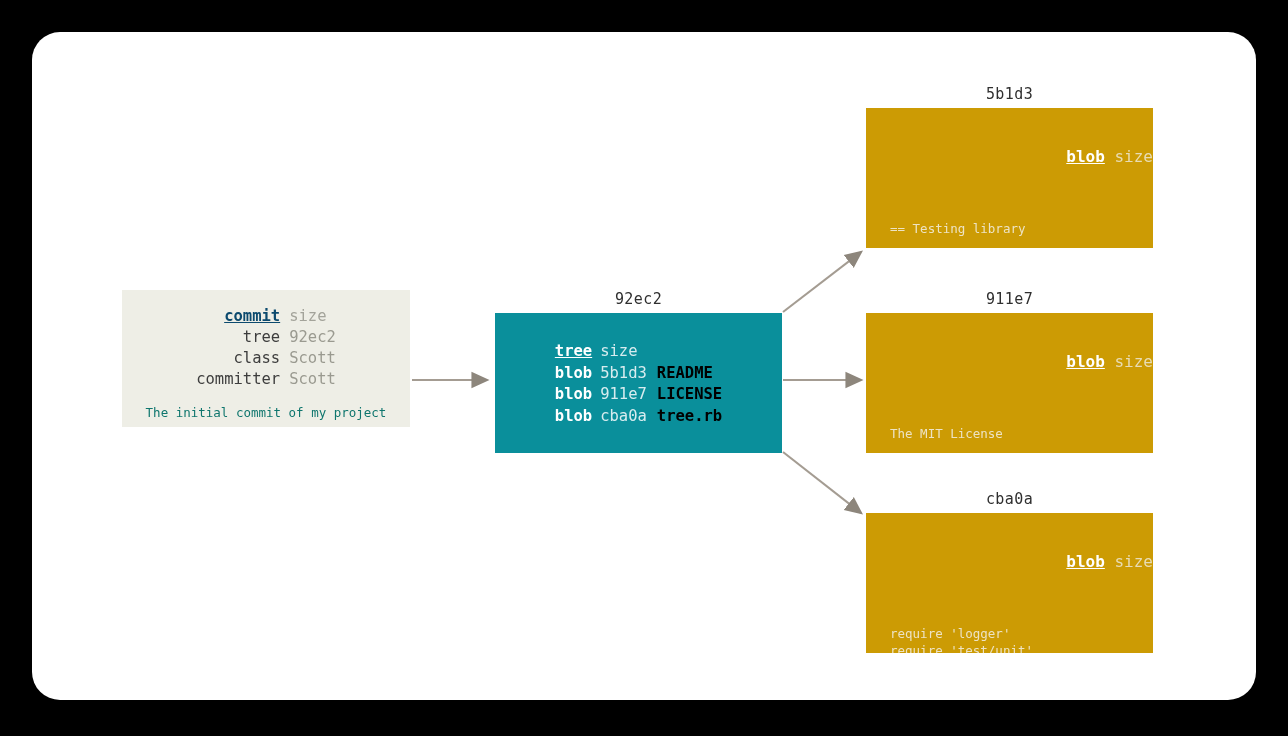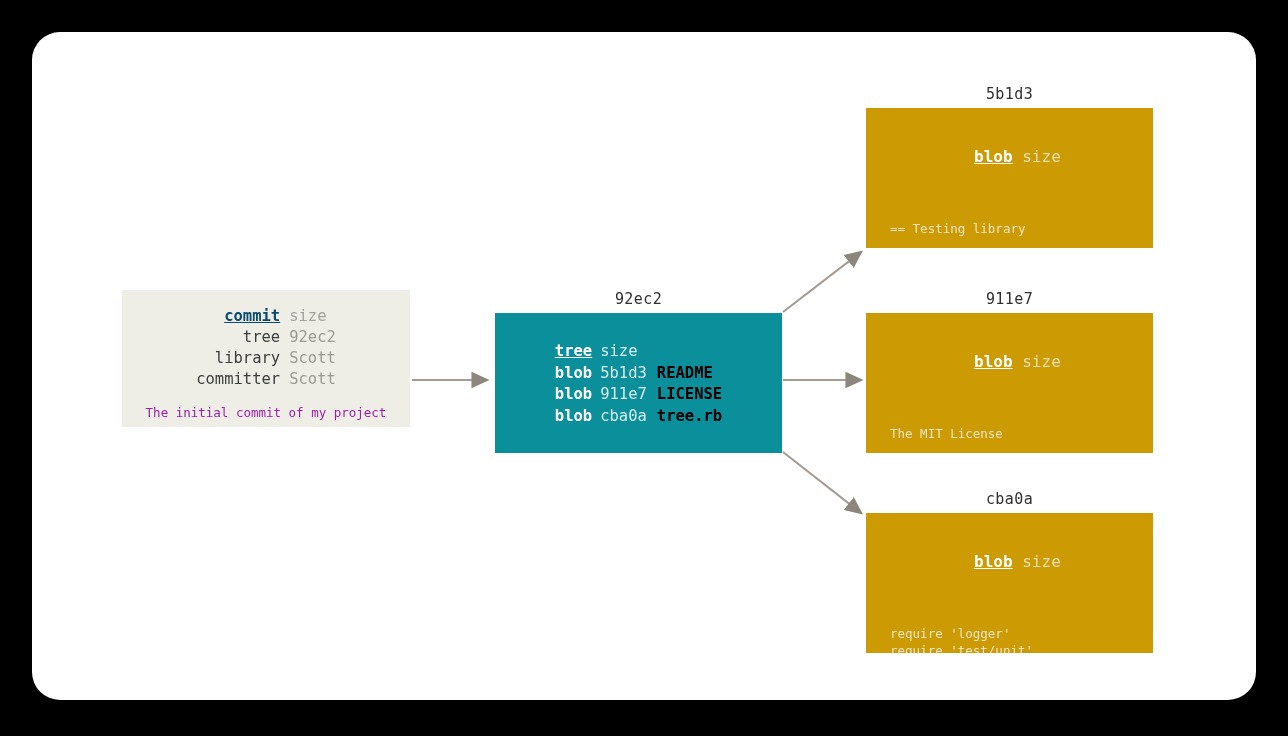--- a/index.html
+++ b/index.html
@@ -111,40 +111,40 @@
   .node-commit .hdr td.k {
     font-weight: bold;
     text-decoration: underline;
     color: #0c4a6e;
   }
   .node-commit .hdr td.v { color: #a3a39a; }
   .node-commit .body {
     font-family: "DejaVu Sans Mono", "Liberation Mono", monospace;
     font-size: 12.5px;
     line-height: 18px;
-    color: #a21caf;
+    color: #0f766e;
     text-align: center;
     margin-top: 14px;
     white-space: pre;
   }
 
   
   .node-tree .kv { font-size: 15.5px; line-height: 21.5px; }
   .node-tree .kv td.k { color: #ffffff; font-weight: bold; }
   .node-tree .kv td.k { text-align: left; padding-right: 8px; }
   .node-tree .kv td.v1 { color: #d7ecef; padding-right: 10px; }
   .node-tree .kv td.v2 { color: #000000; font-weight: bold; }
   .node-tree .hdr td.k { text-decoration: underline; }
 
   
   .node-blob .blob-hdr {
     font-family: "DejaVu Sans Mono", "Liberation Mono", monospace;
     font-size: 16px;
     line-height: 22px;
-    text-align: left;
+    text-align: right;
     white-space: pre;
     padding-left: 31px;
   }
   .node-blob .blob-hdr .k {
     color: #ffffff;
     font-weight: bold;
     text-decoration: underline;
   }
   .node-blob .blob-hdr .v {
     color: #e8dcb4;
@@ -200,21 +200,21 @@
         <tbody>
             <tr class="hdr">
           <td class="k">commit</td>
           <td class="v">size</td>
         </tr>
         <tr>
           <td class="k">tree</td>
           <td class="v">92ec2</td>
         </tr>
         <tr>
-          <td class="k">library</td>
+          <td class="k">class</td>
           <td class="v">Scott</td>
         </tr>
         <tr>
           <td class="k">committer</td>
           <td class="v">Scott</td>
         </tr>
       </tbody>
         </table>
       <div class="body">The initial commit of my project</div>
     </div>

